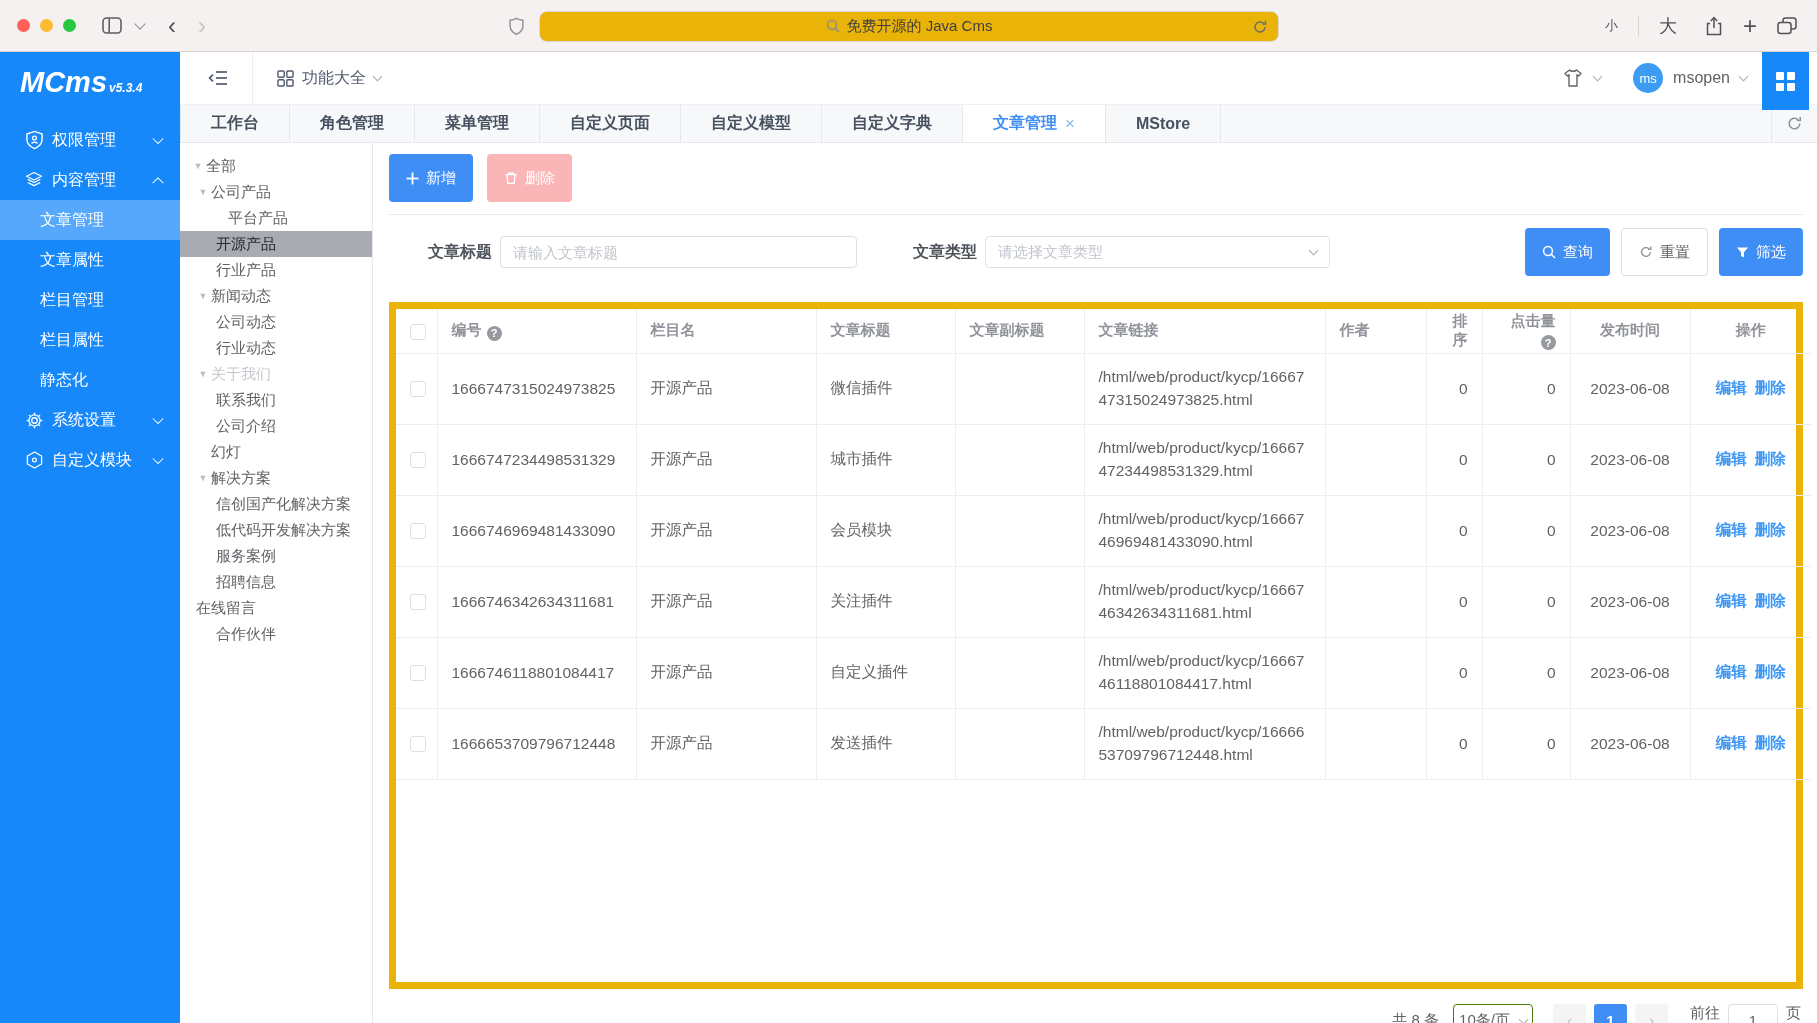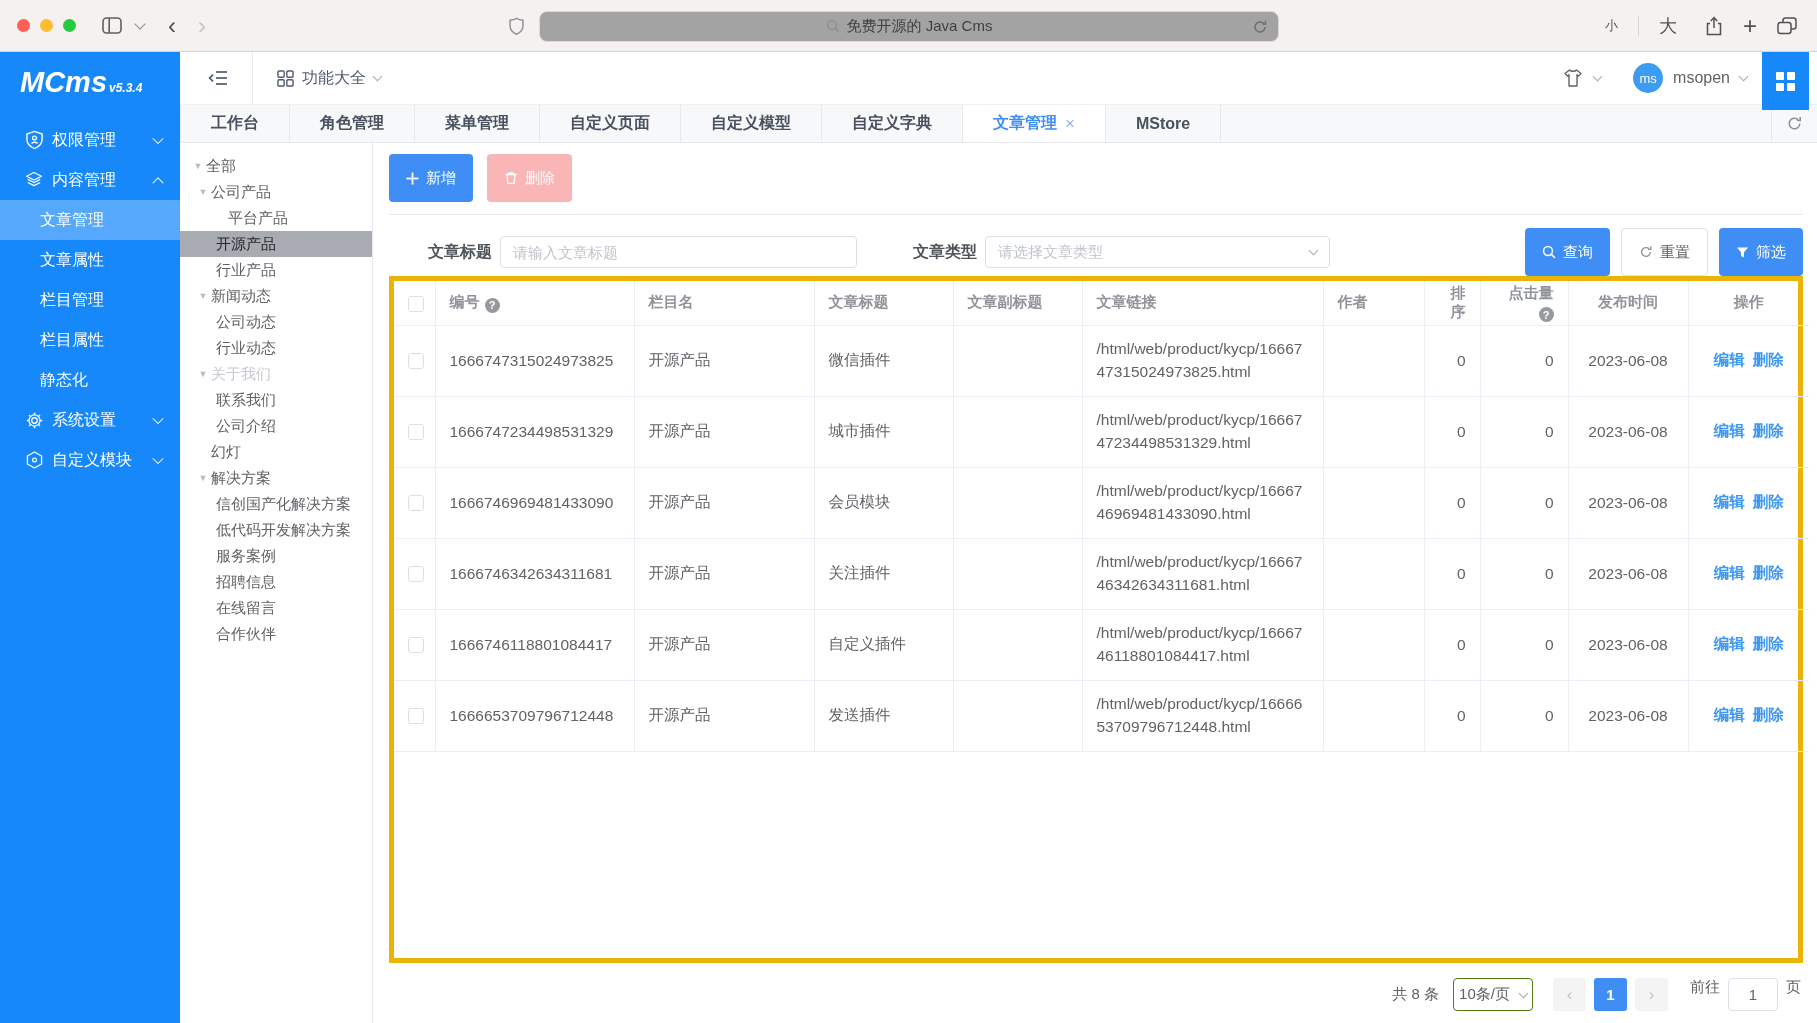--- a/index.html
+++ b/index.html
@@ -10,21 +10,21 @@
   
   .chrome{height:52px;background:#f5f1f0;border-bottom:1px solid #d8d2d0;display:flex;align-items:center;position:relative}
   .lights{display:flex;gap:10px;padding-left:17px}
   .light{width:13px;height:13px;border-radius:50%}
   .l-red{background:#ff5f57}.l-yellow{background:#febc2e}.l-green{background:#28c840}
   .chrome-left{display:flex;align-items:center;gap:14px;margin-left:26px;color:#5a5a5a}
   .nav-arrow{font-size:24px;line-height:1;color:#4f4f4f;font-weight:400}
   .nav-arrow.disabled{color:#c9c3c1}
   .tiny-caret{width:8px;height:8px;border-right:1.6px solid #8e8e93;border-bottom:1.6px solid #8e8e93;transform:rotate(45deg);margin-top:-4px}
   .chrome-center{position:absolute;left:508px;top:0;height:52px;display:flex;align-items:center;gap:14px}
-  .addr{width:740px;height:31px;background:#a3a3a3;border:1px solid #ddd8d6;border-radius:8px;display:flex;align-items:center;justify-content:center;position:relative;color:#3f3f3f;font-size:15px;gap:7px}
+  .addr{width:740px;height:31px;background:#eab308;border:1px solid #ddd8d6;border-radius:8px;display:flex;align-items:center;justify-content:center;position:relative;color:#3f3f3f;font-size:15px;gap:7px}
   .addr .reload{position:absolute;right:10px;top:7px}
   .chrome-right{margin-left:auto;display:flex;align-items:center;gap:20px;padding-right:20px;color:#515151}
   .zoom-s{font-size:13px}.zoom-b{font-size:18px}
   .vdiv{width:1px;height:20px;background:#d9d4d2}
   .plus{font-size:24px;font-weight:300;color:#515151;line-height:1}
 
   
   .app{display:flex;height:971px}
   .sidebar{width:180px;background:#1688fa;color:#fff;flex:none}
   .logo{height:52px;display:flex;align-items:baseline;padding:14px 0 0 20px}
@@ -80,21 +80,21 @@
   .f-label{color:#4e545c;font-weight:700;font-size:16px}
   .f-label.first{margin-left:39px}
   .f-input{width:357px;height:32px;border:1px solid #dcdfe6;border-radius:4px;margin-left:8px;padding:0 12px;font-size:15px;color:#606266;outline:none;font-family:inherit;background:#fff}
   .f-input::placeholder{color:#c0c4cc}
   .f-label.second{margin-left:56px}
   .f-select{width:345px;height:32px;border:1px solid #dcdfe6;border-radius:4px;margin-left:8px;display:flex;align-items:center;padding:0 12px;color:#c0c4cc;font-size:15px;cursor:pointer}
   .f-select .gcaret{margin-left:auto}
   .filter-actions{margin-left:auto;display:flex;gap:11px}
 
   
-  .table-box{border:5px solid #eab308;min-height:687px;background:#fff}
+  .table-box{margin-top:26px;border:7px solid #eab308;min-height:687px;background:#fff}
   table{width:100%;border-collapse:collapse;table-layout:fixed}
   th,td{border-right:1px solid #ebeef5;border-bottom:1px solid #ebeef5;padding:0 14px;font-weight:400;text-align:left}
   th:last-child,td:last-child{border-right:none}
   thead th{height:44px;color:#909399;font-weight:700;font-size:15px}
   tbody td{height:71px;color:#606266;font-size:15.5px}
   td.cell-id{white-space:nowrap;padding-right:4px}
   .al-right{text-align:right}
   .al-center{text-align:center}
   td.cell-link{word-break:break-all;line-height:1.45;padding-top:12px;padding-bottom:12px}
   .help{display:inline-flex;width:15px;height:15px;border-radius:50%;background:#969a9f;color:#fff;font-size:11px;align-items:center;justify-content:center;margin-left:5px;vertical-align:-2px}
@@ -390,21 +390,21 @@
               <span>低代码开发解决方案</span>
             </div>
             <div class="t-node" style="padding-left: 20px;">
               <span class="t-caret hidden">▼</span>
               <span>服务案例</span>
             </div>
             <div class="t-node" style="padding-left: 20px;">
               <span class="t-caret hidden">▼</span>
               <span>招聘信息</span>
             </div>
-            <div class="t-node" style="padding-left: 20px;">
+            <div class="t-node" style="">
               <span class="t-caret hidden">▼</span>
               <span>在线留言</span>
             </div>
             <div class="t-node" style="padding-left: 20px;">
               <span class="t-caret hidden">▼</span>
               <span>合作伙伴</span>
             </div>
           </div>
 
         <main class="main">

